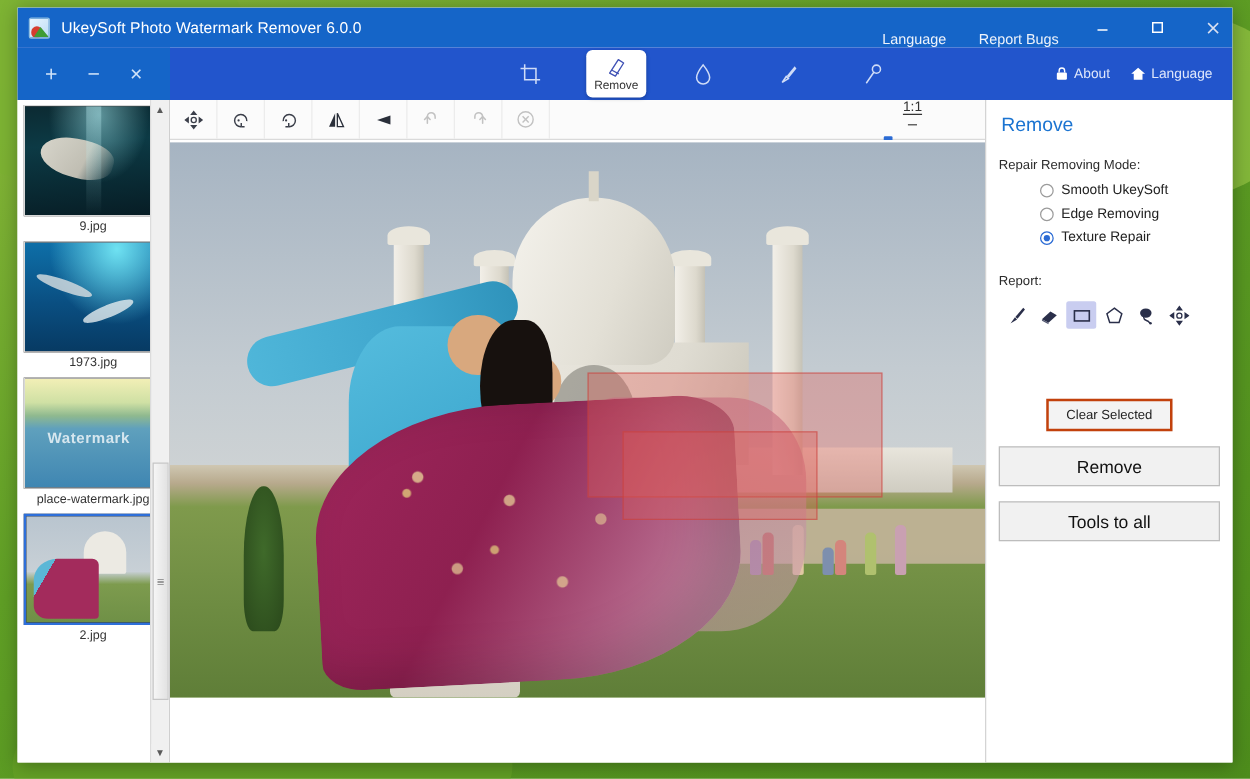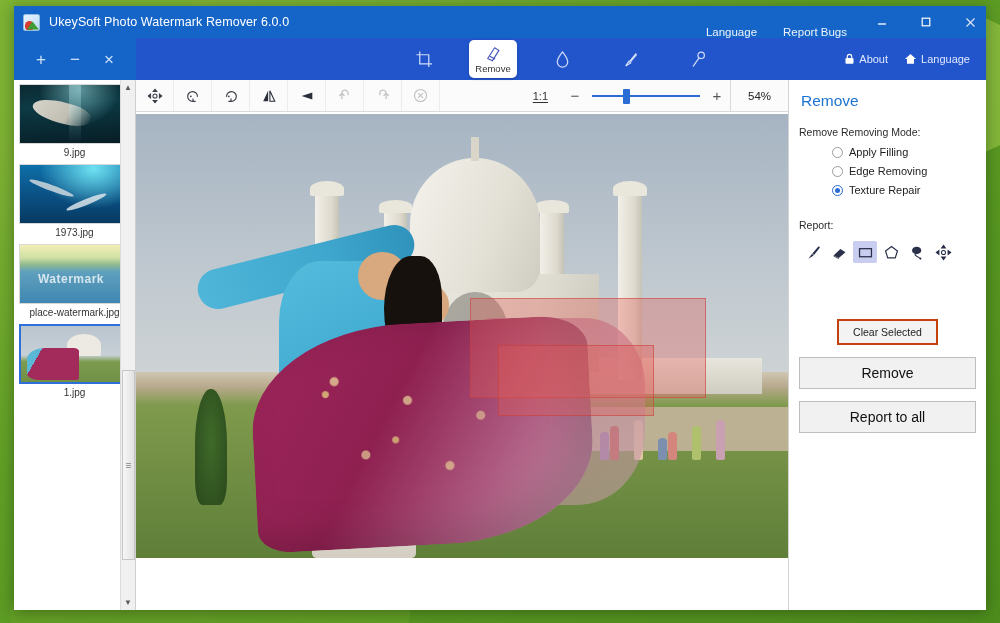--- a/index.html
+++ b/index.html
@@ -121,21 +121,21 @@
   .sidebar {
     width: 122px; flex: 0 0 122px;
     background: #ffffff;
     border-right: 1px solid #cfcfcf;
     display: flex; flex-direction: column;
     position: relative; overflow: hidden;
   }
   .thumbs { flex: 1; overflow: hidden; padding: 2px 0 0 0; }
   .thumb-item { padding: 2px 5px 0 5px; }
   .thumb-box {
-    width: 104px; height: 60px; border: 1px solid #d8d8d8;
+    width: 104px; height: 89px; border: 1px solid #d8d8d8;
     overflow: hidden; position: relative; background: #222;
   }
   .thumb-item.selected .thumb-box { border: 2px solid #2e6fd9; }
   .thumb-name {
     font-size: 10px; color: #333; text-align: center;
     padding: 3px 0 4px 0; white-space: nowrap; overflow: hidden; text-overflow: ellipsis;
   }
   
   .t-underwater {
     width: 100%; height: 100%;
@@ -246,21 +246,21 @@
     display: flex; align-items: center;
   }
   .ct-group { display: flex; align-items: center; height: 100%; }
   .ct-btn {
     width: 38px; height: 100%; display: flex; align-items: center; justify-content: center;
     cursor: pointer; color: #3b3f4a; border-right: 1px solid #ececec;
   }
   .ct-btn.dim { color: #c2c2c2; cursor: default; }
 
   .zoom-area {
-    margin-left: auto; display: flex; align-items: center; height: 100%;
+    margin-left: auto; display: flex; align-items: center; height: 100%; flex-direction: column;
   }
   .one-to-one {
     font-size: 11px; color: #333; padding: 0 14px; cursor: pointer;
     text-decoration: underline; text-underline-offset: 2px;
   }
   .zm-btn {
     width: 26px; text-align: center; font-size: 15px; color: #555; cursor: pointer;
     user-select: none;
   }
   .slider { width: 108px; height: 14px; position: relative; margin: 0 4px; }
@@ -565,21 +565,21 @@
                 <div class="wm">Watermark</div>
               </div>
           </div>
           <div class="thumb-name">place-watermark.jpg</div>
         </div>
 
         <div class="thumb-item selected">
           <div class="thumb-box">
               <div class="t-taj"></div>
             </div>
-          <div class="thumb-name">1.jpg</div>
+          <div class="thumb-name">2.jpg</div>
         </div>
       </div>
 
       <div class="sb-scroll">
         <div class="sb-arrow">▲</div>
         <div class="sb-track">
           <div class="sb-thumb"></div>
         </div>
         <div class="sb-arrow">▼</div>
       </div>
@@ -695,26 +695,26 @@
           <div class="cpl-veil"></div>
           <div class="cpl-saree"></div>
           <div class="sel-rect" id="sel0" style="left: 51.2%; top: 41.5%; width: 36.2%; height: 22.5%;"></div>
           <div class="sel-rect" id="sel1" style="left: 55.5%; top: 52%; width: 24%; height: 16%;"></div>
         </div>
       </div>
     </div>
 
     <div class="right-panel">
       <div class="rp-title">Remove</div>
-      <div class="rp-label">Remove Removing Mode:</div>
+      <div class="rp-label">Repair Removing Mode:</div>
 
       <div class="radio-list">
         <div class="radio-row">
           <div class="radio-dot"></div>
-          <span>Apply Filling</span>
+          <span>Smooth UkeySoft</span>
         </div>
         <div class="radio-row">
           <div class="radio-dot"></div>
           <span>Edge Removing</span>
         </div>
         <div class="radio-row checked">
           <div class="radio-dot"></div>
           <span>Texture Repair</span>
         </div>
       </div>
@@ -759,20 +759,20 @@
             <circle cx="10" cy="10" r="2.4"></circle>
           </svg>
         </div>
       </div>
 
       <div class="clear-wrap">
         <div class="btn-small">Clear Selected</div>
       </div>
 
       <div class="btn-wide">Remove</div>
-      <div class="btn-wide">Report to all</div>
+      <div class="btn-wide">Tools to all</div>
 
       <div class="rp-spacer"></div>
 
     </div>
 
   </div>
 </div>
 
 </body></html>

